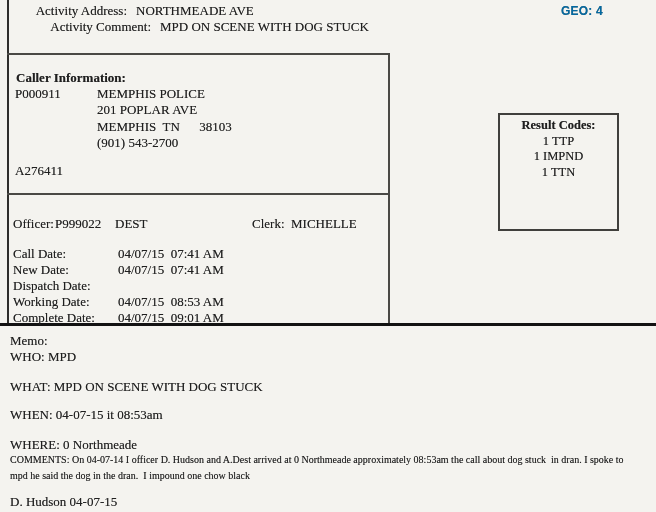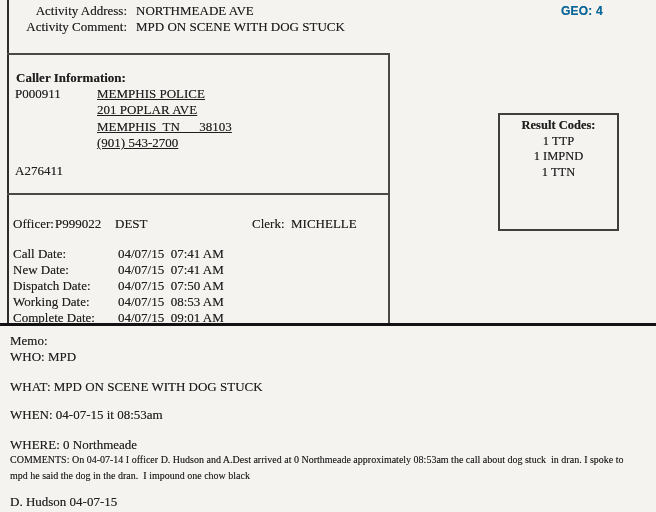--- a/index.html
+++ b/index.html
@@ -34,21 +34,21 @@
     font-family: "Liberation Sans", sans-serif;
     font-weight: bold;
     font-size: 12px;
     color: #0369a1;
     letter-spacing: 0.2px;
   }
 
   
   .caller-title { left: 16px; top: 70px; }
   .caller-id    { left: 15px; top: 86px; }
-  .caller-lines { left: 97px; top: 86px; line-height: 16.4px; text-decoration: underline; }
+  .caller-lines { left: 97px; top: 86px; line-height: 16.4px; }
   .animal-id    { left: 15px; top: 163px; }
 
   
   .officer-label { left: 13px;  top: 216px; }
   .officer-id    { left: 55px;  top: 216px; }
   .officer-name  { left: 115px; top: 216px; }
   .clerk-label   { left: 252px; top: 216px; }
   .clerk-name    { left: 291px; top: 216px; }
   .date-label { left: 13px; }
   .date-value { left: 118px; white-space: pre; }
@@ -84,21 +84,21 @@
   <div class="abs left-border"></div>
   <div class="abs top-rule"></div>
   <div class="abs right-border"></div>
   <div class="abs mid-rule"></div>
   <div class="abs thick-rule"></div>
 
   <div class="abs hdr-row" style="top:3px;">
     <span class="hdr-label">Activity Address:</span>
     <span class="hdr-value">NORTHMEADE AVE</span>
   </div>
-  <div class="abs hdr-row" style="top:19px;">
+  <div class="abs hdr-row" style="top:19px;padding-left:24px;">
     <span class="hdr-label">Activity Comment:</span>
     <span class="hdr-value">MPD ON SCENE WITH DOG STUCK</span>
   </div>
   <div class="abs geo">GEO: 4</div>
 
   <div class="abs caller-title bold">Caller Information:</div>
   <div class="abs caller-id">P000911</div>
   <div class="abs caller-lines">
     <div>MEMPHIS POLICE</div>
     <div>201 POPLAR AVE</div>
@@ -118,21 +118,20 @@
   <div class="abs officer-id">P999022</div>
   <div class="abs officer-name">DEST</div>
   <div class="abs clerk-label">Clerk:</div>
   <div class="abs clerk-name">MICHELLE</div>
 
   <div class="abs date-label" style="top:246px;">Call Date:</div>
   <div class="abs date-value" style="top:246px;">04/07/15  07:41 AM</div>
   <div class="abs date-label" style="top:262px;">New Date:</div>
   <div class="abs date-value" style="top:262px;">04/07/15  07:41 AM</div>
   <div class="abs date-label" style="top:278px;">Dispatch Date:</div>
-  <div class="abs date-value" style="top:278px;">04/07/15  07:50 AM</div>
   <div class="abs date-label" style="top:294px;">Working Date:</div>
   <div class="abs date-value" style="top:294px;">04/07/15  08:53 AM</div>
   <div class="abs date-label" style="top:310px;">Complete Date:</div>
   <div class="abs date-value" style="top:310px;">04/07/15  09:01 AM</div>
 
   <div class="abs memo-line" style="top:333px;">Memo:</div>
   <div class="abs memo-line" style="top:349px;">WHO: MPD</div>
   <div class="abs memo-line" style="top:379px;">WHAT: MPD ON SCENE WITH DOG STUCK</div>
   <div class="abs memo-line" style="top:407px;">WHEN: 04-07-15 it 08:53am</div>
   <div class="abs memo-line" style="top:437px;">WHERE: 0 Northmeade</div>

